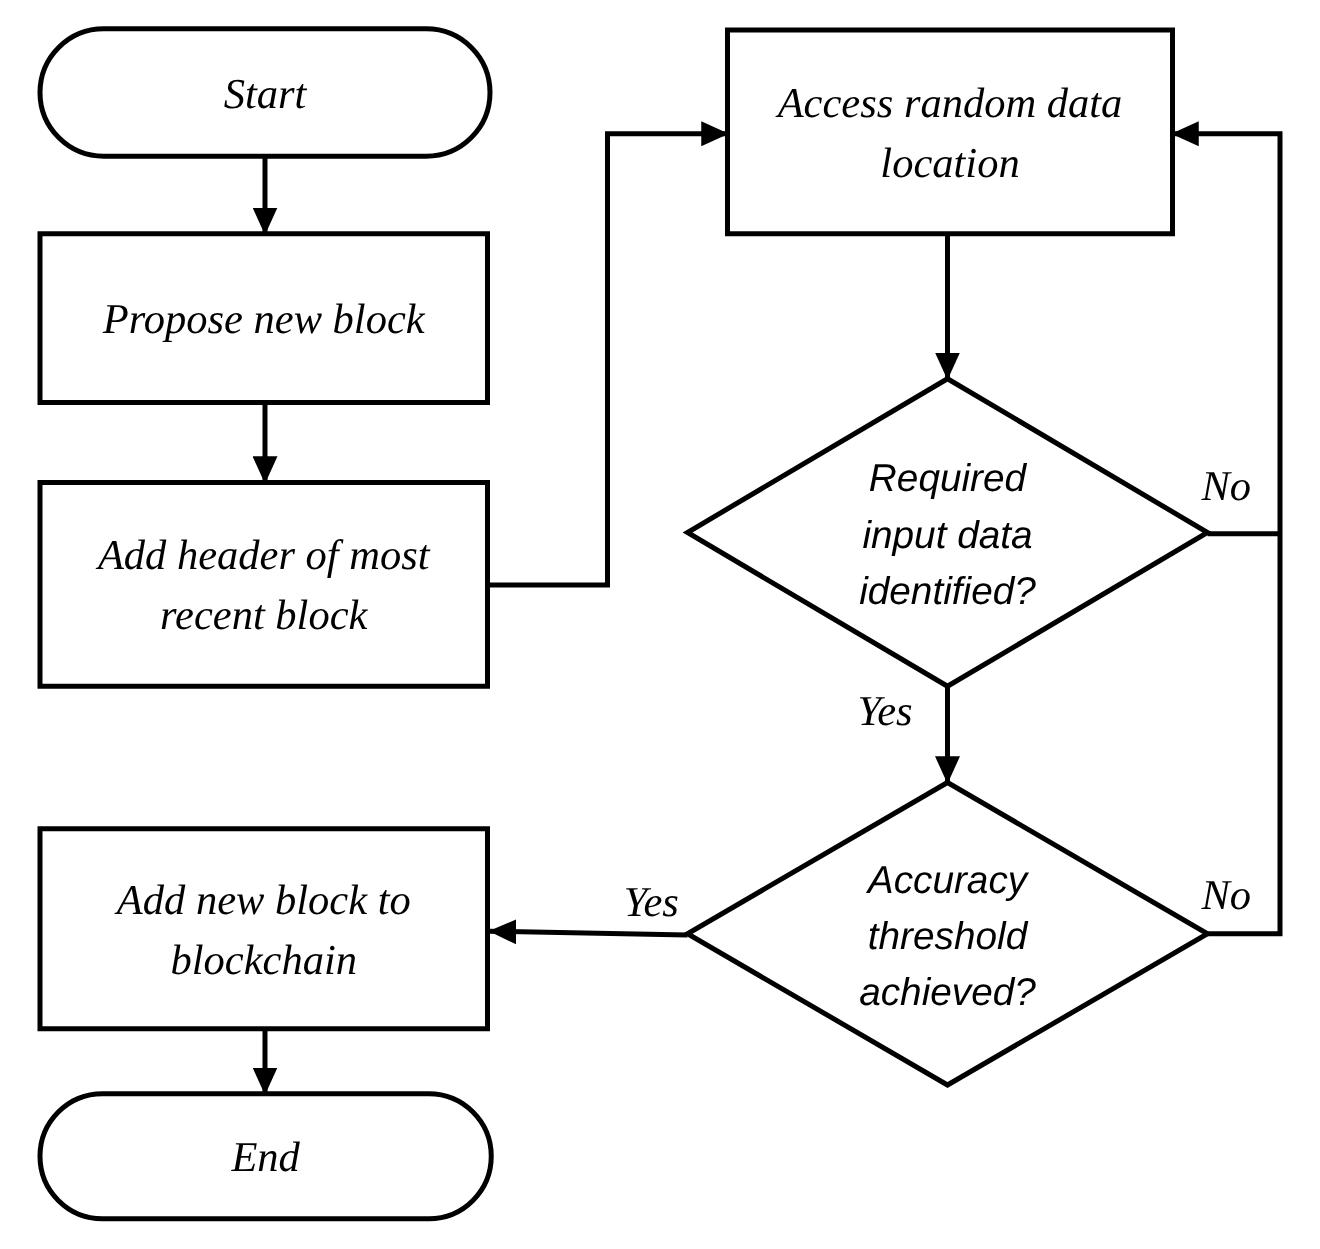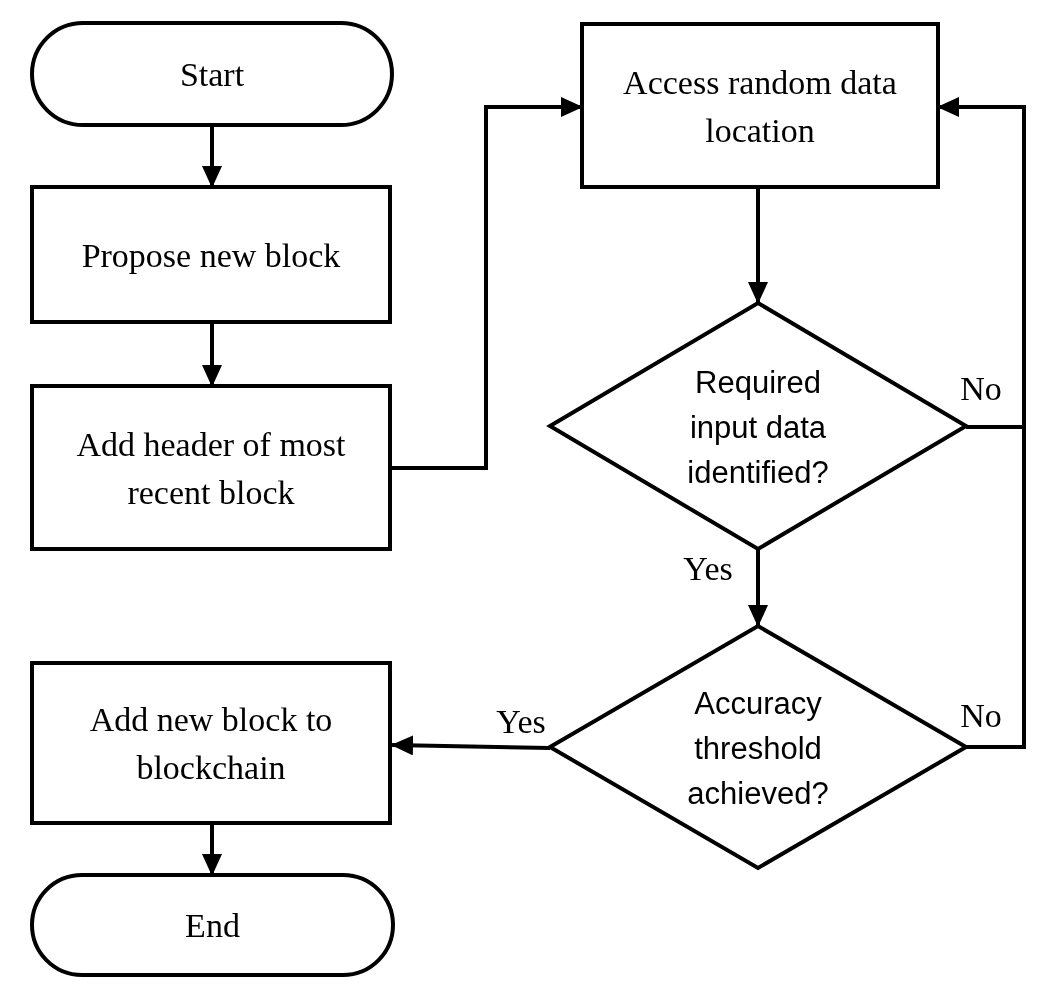--- a/index.html
+++ b/index.html
@@ -8,20 +8,21 @@
     --text: #000000;
   }
   * { box-sizing: border-box; }
   html, body { margin: 0; padding: 0; background: var(--bg); }
   .canvas {
     width: 1056px;
     height: 999px;
     background: var(--bg);
     position: relative;
     overflow: hidden;
+    font-style: italic;
   }
   svg { display: block; width: 100%; height: 100%; }
   .shape {
     fill: var(--bg);
     stroke: var(--stroke);
     stroke-width: 4;
   }
   .edge {
     fill: none;
     stroke: var(--stroke);

